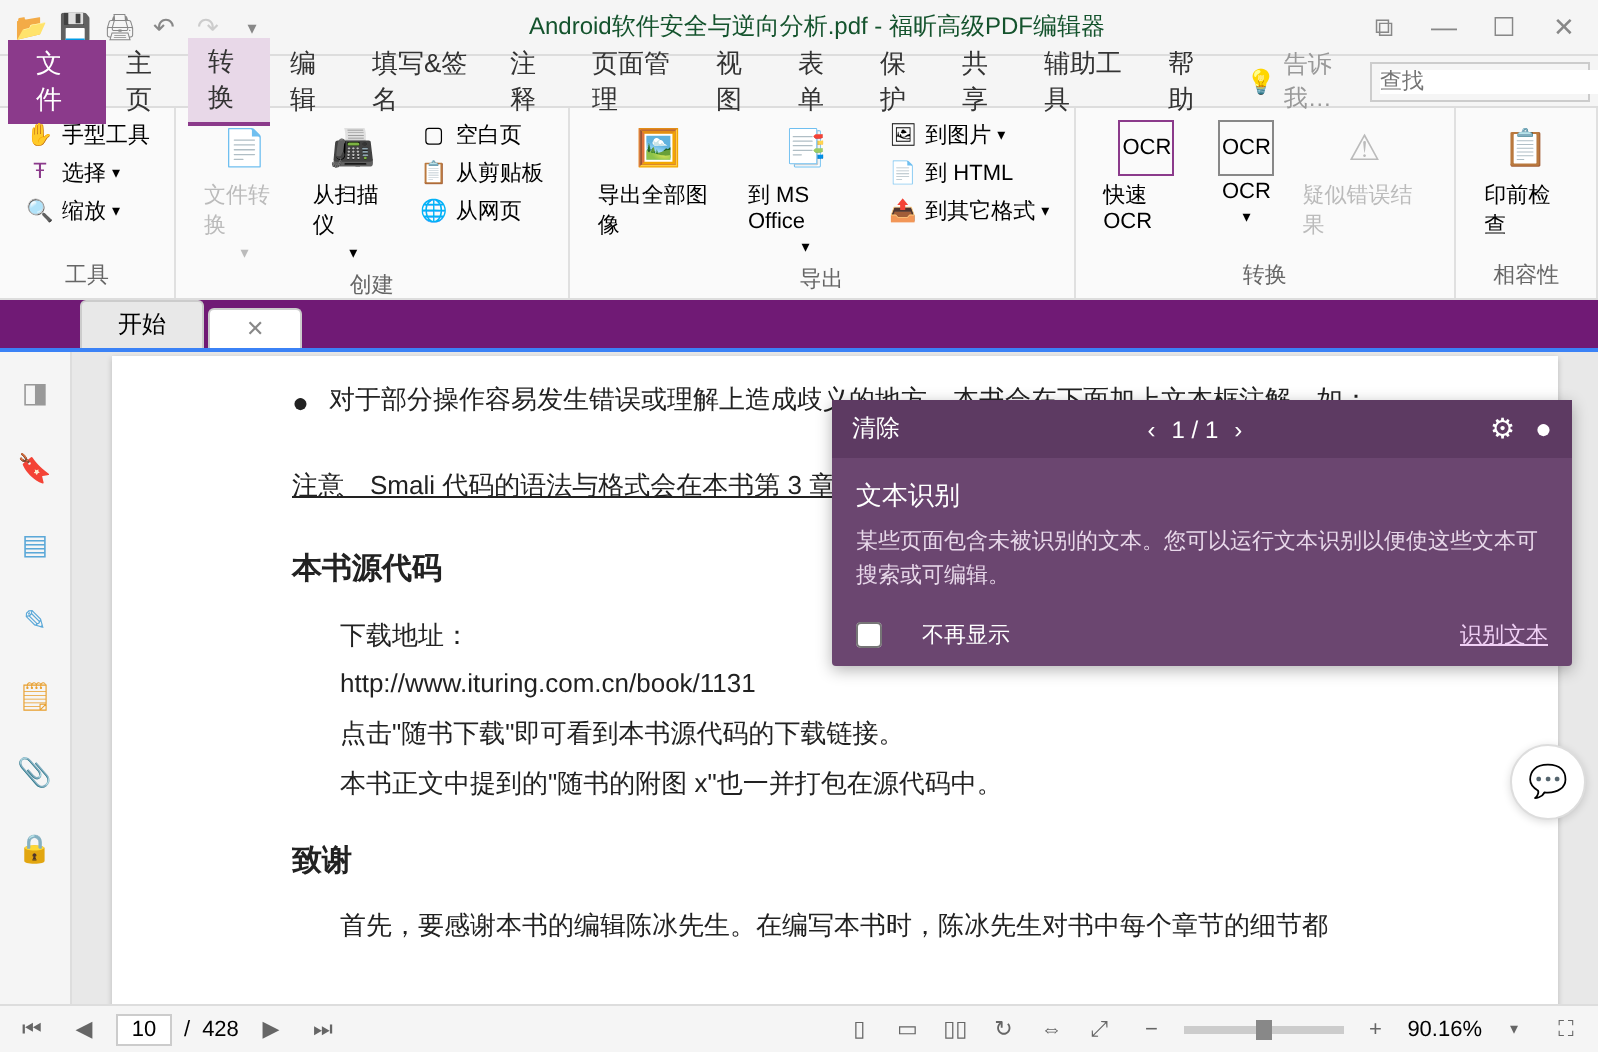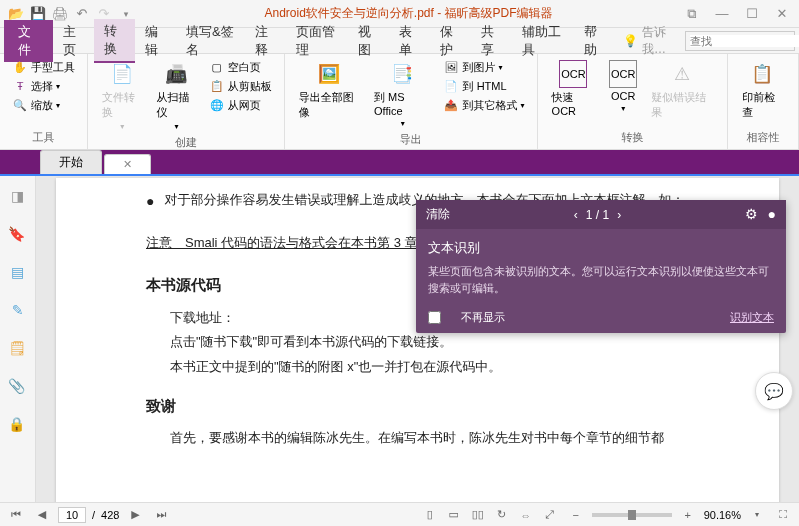--- a/index.html
+++ b/index.html
@@ -1,21 +1,21 @@
 <!DOCTYPE html>
 <html><head>
 <meta charset="utf-8">
 <style>
 * { margin: 0; padding: 0; box-sizing: border-box; font-family: "Microsoft YaHei", sans-serif; }
 body { width: 799px; height: 526px; background: #fff; overflow: hidden; position: relative; font-size: 12px; }
 
 .titlebar { height: 28px; background: #f5f5f5; display: flex; align-items: center; padding: 0 8px; border-bottom: 1px solid #ddd; }
 .qat { display: flex; gap: 6px; align-items: center; }
 .qat-icon { width: 16px; height: 16px; display: flex; align-items: center; justify-content: center; font-size: 13px; }
-.title-text { flex: 1; text-align: center; font-size: 12px; color: #c2410c; }
+.title-text { flex: 1; text-align: center; font-size: 12px; color: #14532d; }
 .win-controls { display: flex; gap: 12px; }
 .win-btn { width: 18px; height: 18px; display: flex; align-items: center; justify-content: center; color: #888; font-size: 13px; }
 
 .menubar { height: 26px; background: #f5f5f5; display: flex; align-items: center; padding: 0 4px; border-bottom: 1px solid #ddd; }
 .file-tab { background: #8b3a8b; color: #fff; padding: 3px 14px; font-size: 13px; }
 .menu-item { padding: 3px 10px; font-size: 13px; color: #333; }
 .menu-item.active { background: #e8d8e8; border-bottom: 2px solid #8b3a8b; }
 .menu-spacer { flex: 1; }
 .tell-me { color: #999; padding: 0 8px; font-size: 12px; display: flex; align-items: center; gap: 4px; }
 .search-box { width: 110px; height: 20px; border: 1px solid #ccc; display: flex; align-items: center; padding: 0 4px; }
@@ -253,20 +253,21 @@
 
   <div class="doc-view">
     <div class="page">
       <div class="bullet">
         <span class="bullet-dot">●</span>
         <span>对于部分操作容易发生错误或理解上造成歧义的地方，本书会在下面加上文本框注解。如：</span>
       </div>
       <div class="note-line">注意　Smali 代码的语法与格式会在本书第 3 章进行详细介绍</div>
       <h3>本书源代码</h3>
       <div class="indent">下载地址：</div>
+      <div class="indent">http://www.ituring.com.cn/book/1131</div>
       <div class="indent">点击"随书下载"即可看到本书源代码的下载链接。</div>
       <div class="indent">本书正文中提到的"随书的附图 x"也一并打包在源代码中。</div>
       <h3>致谢</h3>
       <div class="indent">首先，要感谢本书的编辑陈冰先生。在编写本书时，陈冰先生对书中每个章节的细节都</div>
     </div>
   </div>
 </div>
 
 <div class="popup">
   <div class="popup-hdr">

